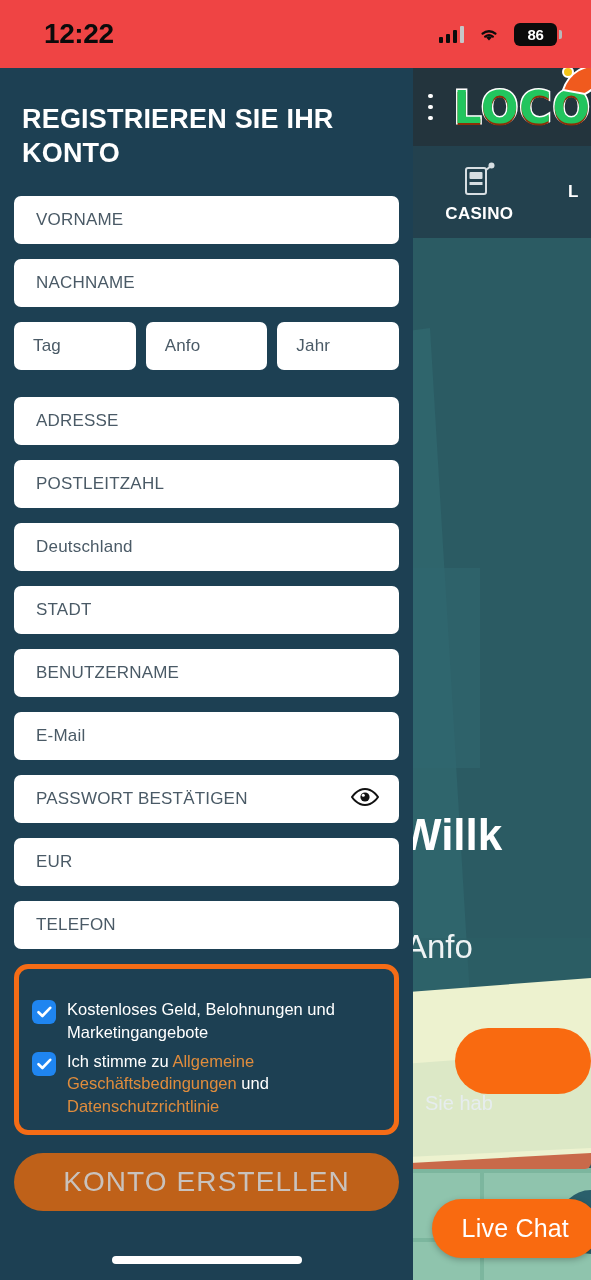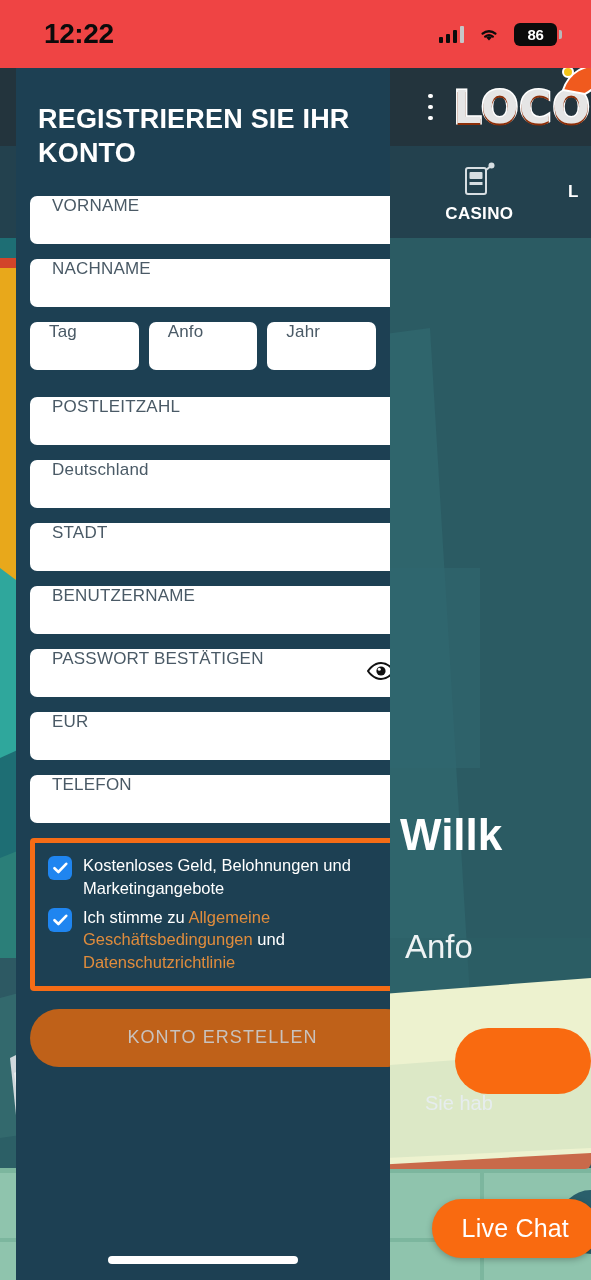--- a/index.html
+++ b/index.html
@@ -68,21 +68,21 @@
     display:flex; flex-direction:column; justify-content:space-between;
   }
   #burger i { display:block; height:4px; background:#fff; border-radius:2px; }
   #logo {
     margin-left:20px; position:relative;
     display:flex; align-items:center;
   }
   #logo .word {
     font-size:44px; font-weight:bold; letter-spacing:1px;
     font-family:"DejaVu Sans", sans-serif;
-    color:#e5e5e5;
+    color:#22c55e;
     -webkit-text-stroke:3px #ffffff;
     paint-order:stroke fill;
     text-shadow:0 2px 0 #8c2e08;
   }
   #logo .hat {
     position:absolute; right:-14px; top:-18px;
     width:46px; height:34px;
   }
   #site-nav {
     position:absolute; top:78px; left:0; width:591px; height:92px;
@@ -97,56 +97,56 @@
   .nav-tab .nlabel {
     color:#fff; font-size:17px; font-weight:bold; letter-spacing:0.3px;
   }
   #hero {
     position:absolute; top:170px; left:0; width:591px; height:1042px;
     overflow:hidden;
   }
 
   
   #modal {
-    position:absolute; top:68px; left:16px;
-    width:374px; height:1212px;
+    position:absolute; top:68px; left:0;
+    width:413px; height:1212px;
     background:#1d4053;
     padding:34px 14px 0 14px;
     overflow:hidden;
   }
   #modal-title {
     color:#ffffff;
     font-size:27px; font-weight:bold;
     line-height:1.26;
     letter-spacing:0.2px;
     margin:0 0 26px 8px;
     text-transform:uppercase;
   }
   .field {
     position:relative;
     width:385px; height:48px;
     background:#ffffff;
     border-radius:7px;
     margin-bottom:15px;
-    display:flex; 
+    display:flex; align-items:center;
     padding:0 22px;
   }
   .field .ftext {
     font-size:17px; color:#4a5a66; letter-spacing:0.2px;
   }
   .field .eye { position:absolute; right:20px; top:50%; transform:translateY(-50%); }
   .row3 { display:flex; gap:10px; margin-bottom:15px; }
   .row3 .field { width:122px; margin-bottom:12px; padding:0 19px; }
 
   
   #consent {
     width:385px;
     border:5px solid #f56c16;
-    border-radius:4px;
-    padding:11px 13px 12px 13px;
+    border-radius:14px;
+    padding:29px 13px 12px 13px;
     margin-top:3px;
   }
   .cb-row { display:flex; align-items:flex-start; gap:11px; margin-bottom:6px; }
   .cb-row:last-child { margin-bottom:0; }
   .cbx {
     flex:0 0 auto;
     width:24px; height:24px; border-radius:6px;
     background:#1f85f0;
     display:flex; align-items:center; justify-content:center;
     margin-top:2px;
@@ -156,21 +156,21 @@
   }
   .cb-text .lnk { color:#e08c3c; }
 
   
   #submit {
     width:385px; height:58px;
     background:#bf6119;
     border-radius:29px;
     margin-top:18px;
     display:flex; align-items:center; justify-content:center;
-    color:#c9c2bd; font-size:18px; letter-spacing:1.1px;
+    color:#c9c2bd; font-size:28px; letter-spacing:1.1px;
     font-weight:normal;
   }
   #home-indicator {
     position:absolute; bottom:16px; left:50%; transform:translateX(-50%);
     width:190px; height:8px; border-radius:4px; background:#ffffff;
   }
 
   
   #livechat {
     position:absolute; right:-8px; bottom:22px;
@@ -309,30 +309,36 @@
       </div>
       <div class="field">
         <span class="ftext">Anfo</span>
       </div>
       <div class="field">
         <span class="ftext">Jahr</span>
       </div>
     </div>
 
     <div class="field">
+      <span class="ftext">ADRESSE</span>
+    </div>
+    <div class="field">
       <span class="ftext">POSTLEITZAHL</span>
     </div>
     <div class="field">
       <span class="ftext">Deutschland</span>
     </div>
     <div class="field">
       <span class="ftext">STADT</span>
     </div>
     <div class="field">
       <span class="ftext">BENUTZERNAME</span>
+    </div>
+    <div class="field">
+      <span class="ftext">E-Mail</span>
     </div>
 
     <div class="field">
       <span class="ftext">PASSWORT BESTÄTIGEN</span>
       <span class="eye">
         <svg width="28" height="18" viewBox="0 0 28 18">
           <path d="M14 1C6 1 1 9 1 9s5 8 13 8 13-8 13-8-5-8-13-8z" fill="#fff" stroke="#111" stroke-width="2"></path>
           <circle cx="14" cy="9" r="4.6" fill="#111"></circle>
           <circle cx="12.3" cy="7.2" r="1.5" fill="#fff"></circle>
         </svg>

